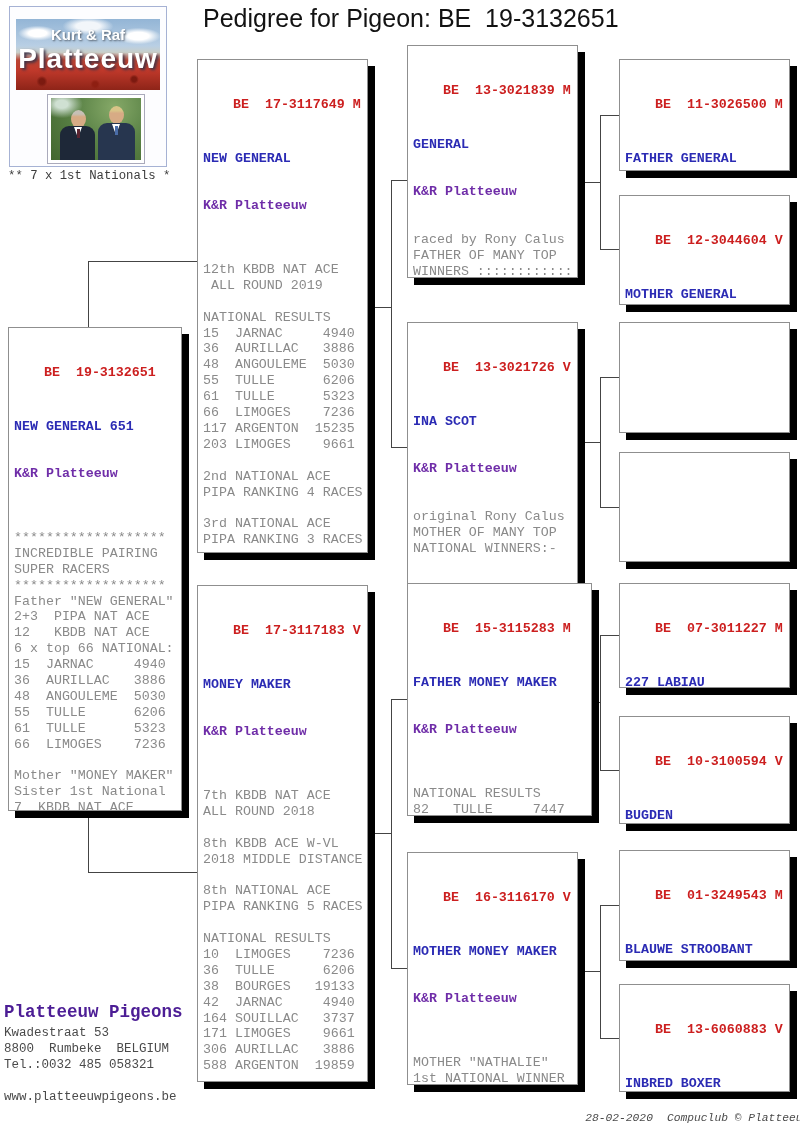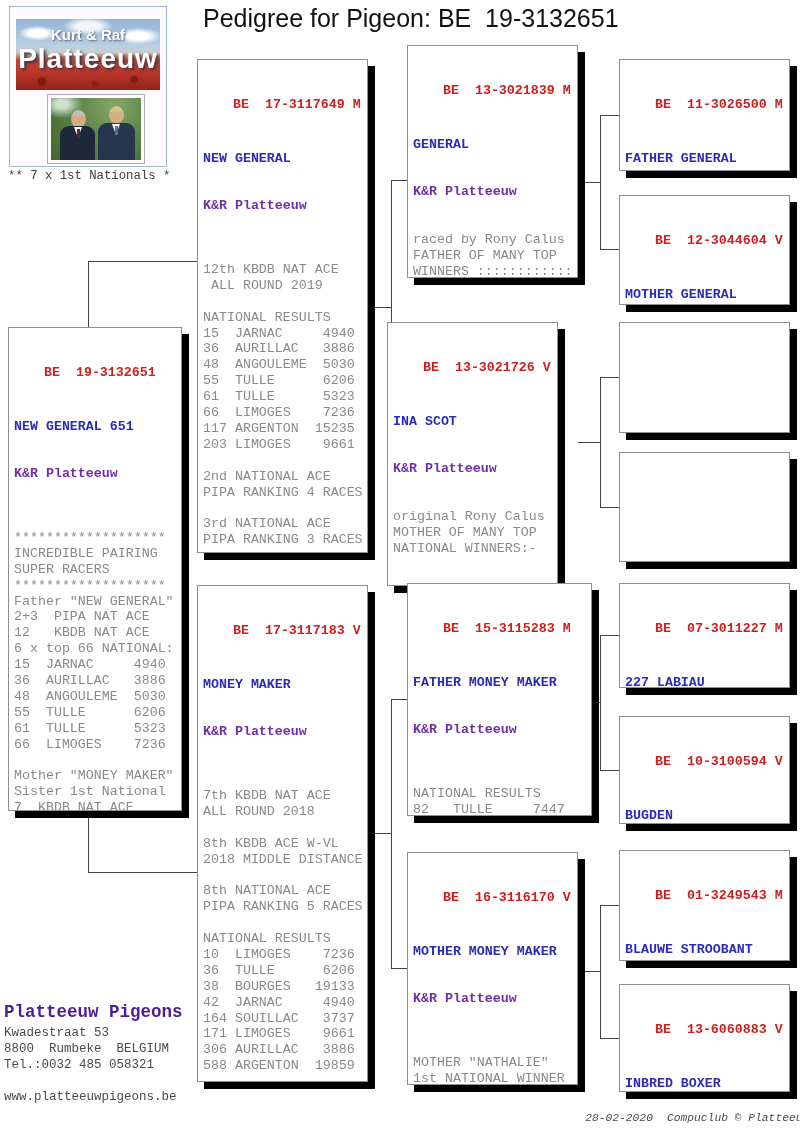--- a/index.html
+++ b/index.html
@@ -128,21 +128,21 @@
     <div class="owner">K&amp;R Platteeuw</div>
     <div class="body"><div class="line">&nbsp;</div><div class="line">7th KBDB NAT ACE</div><div class="line">ALL ROUND 2018</div><div class="line">&nbsp;</div><div class="line">8th KBDB ACE W-VL</div><div class="line">2018 MIDDLE DISTANCE</div><div class="line">&nbsp;</div><div class="line">8th NATIONAL ACE</div><div class="line">PIPA RANKING 5 RACES</div><div class="line">&nbsp;</div><div class="line">NATIONAL RESULTS</div><div class="line">10  LIMOGES    7236</div><div class="line">36  TULLE      6206</div><div class="line">38  BOURGES   19133</div><div class="line">42  JARNAC     4940</div><div class="line">164 SOUILLAC   3737</div><div class="line">171 LIMOGES    9661</div><div class="line">306 AURILLAC   3886</div><div class="line">588 ARGENTON  19859</div><div class="line">&nbsp;</div></div>
   </div>
 
   <div class="pbox" style="left:407px;top:45px;width:171px;height:233px">
     <div class="ring">BE  13-3021839 M</div>
     <div class="name">GENERAL</div>
     <div class="owner">K&amp;R Platteeuw</div>
     <div class="body"><div class="line">raced by Rony Calus</div><div class="line">FATHER OF MANY TOP</div><div class="line">WINNERS ::::::::::::</div></div>
   </div>
-  <div class="pbox" style="left:387px;top:322px;width:171px;height:264px">
+  <div class="pbox" style="left:407px;top:322px;width:171px;height:264px">
     <div class="ring">BE  13-3021726 V</div>
     <div class="name">INA SCOT</div>
     <div class="owner">K&amp;R Platteeuw</div>
     <div class="body"><div class="line">original Rony Calus</div><div class="line">MOTHER OF MANY TOP</div><div class="line">NATIONAL WINNERS:-</div><div class="line">&nbsp;</div></div>
   </div>
   <div class="pbox" style="left:407px;top:583px;width:185px;height:233px">
     <div class="ring">BE  15-3115283 M</div>
     <div class="name">FATHER MONEY MAKER</div>
     <div class="owner">K&amp;R Platteeuw</div>
     <div class="body"><div class="line">&nbsp;</div><div class="line">NATIONAL RESULTS</div><div class="line">82   TULLE     7447</div></div>

